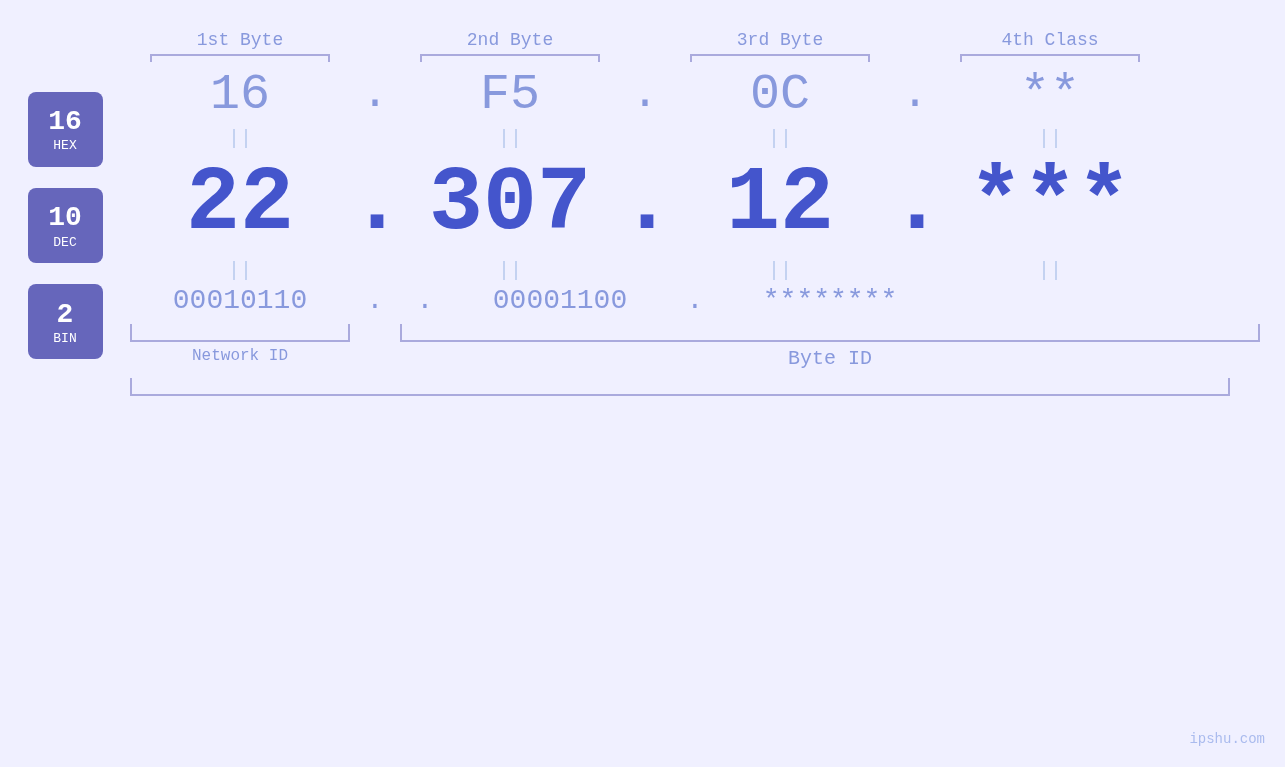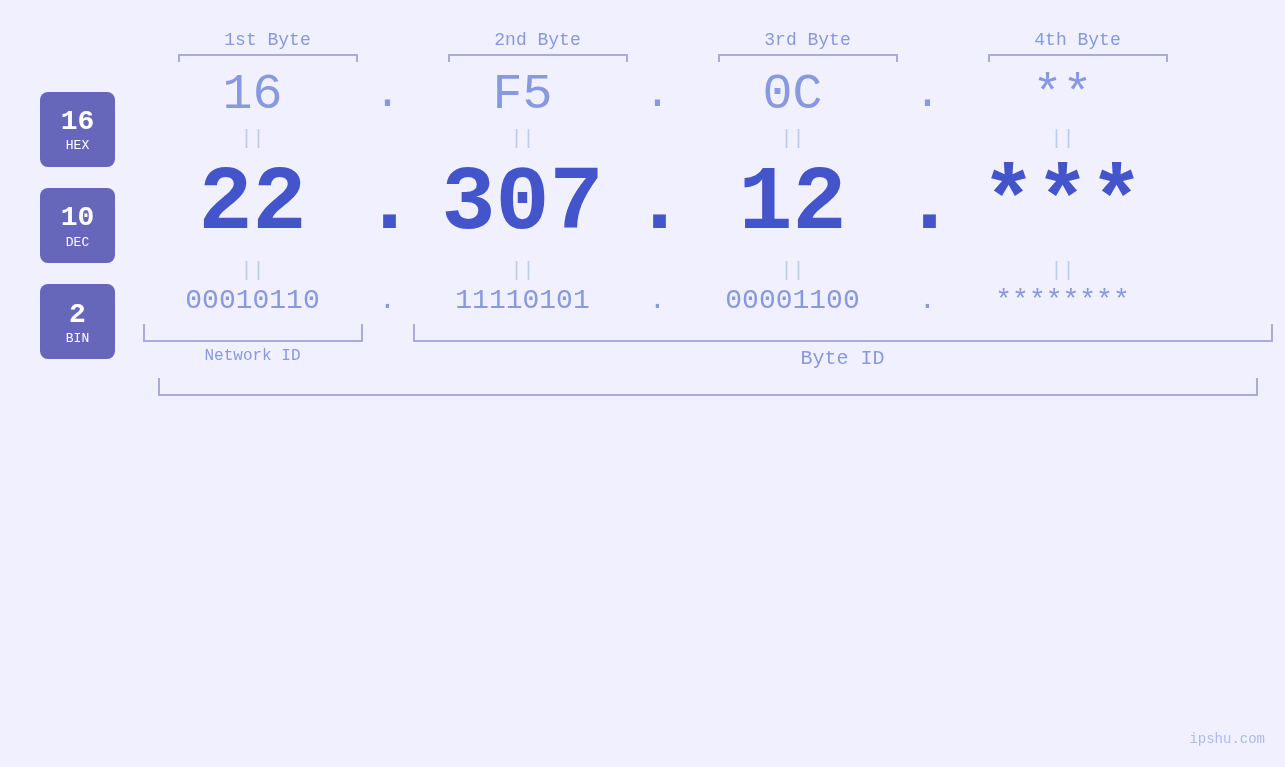--- a/index.html
+++ b/index.html
@@ -12,21 +12,20 @@
       overflow: hidden;
       position: relative;
     }
 
     .main-container {
       width: 1285px;
       height: 767px;
       position: relative;
       display: flex;
       flex-direction: column;
-      align-items: center;
       justify-content: flex-start;
       padding-top: 20px;
     }
 
     
     .bracket-line {
       width: 180px;
       height: 2px;
       background-color: #aaaadd;
       margin: 0 auto;
@@ -156,21 +155,21 @@
 
 <div class="main-container">
 
   <div class="headers-row" style="margin-left:130px; display:flex; width:1100px; margin-top:10px;">
     <div class="header-cell">1st Byte</div>
     <div class="header-spacer"></div>
     <div class="header-cell">2nd Byte</div>
     <div class="header-spacer"></div>
     <div class="header-cell">3rd Byte</div>
     <div class="header-spacer"></div>
-    <div class="header-cell">4th Byte</div>
+    <div class="header-cell">4th Class</div>
   </div>
 
   <div style="margin-left:130px; display:flex; width:1100px; margin-top:4px; margin-bottom:10px;">
     <div style="width:220px; display:flex; justify-content:center;">
       <div class="bracket-line"></div>
     </div>
     <div style="width:50px;"></div>
     <div style="width:220px; display:flex; justify-content:center;">
       <div class="bracket-line"></div>
     </div>
@@ -239,21 +238,20 @@
         <div class="dbar-cell">||</div>
         <div class="dbar-spacer"></div>
         <div class="dbar-cell">||</div>
         <div class="dbar-spacer"></div>
         <div class="dbar-cell">||</div>
       </div>
 
       <div class="row-with-dots">
         <div class="val-cell"><span class="bin-val">00010110</span></div>
         <div class="dot-sep"><span class="bin-dot-s">.</span></div>
-        <div class="val-cell"><span class="bin-val">11110101</span></div>
         <div class="dot-sep"><span class="bin-dot-s">.</span></div>
         <div class="val-cell"><span class="bin-val">00001100</span></div>
         <div class="dot-sep"><span class="bin-dot-s">.</span></div>
         <div class="val-cell"><span class="bin-val">********</span></div>
       </div>
 
       <div style="display:flex; width:100%; margin-top:8px;">
 
         <div style="width:220px; height:18px; border-left:2px solid #aaaadd; border-bottom:2px solid #aaaadd; border-right:2px solid #aaaadd;"></div>
         <div style="width:50px;"></div>

